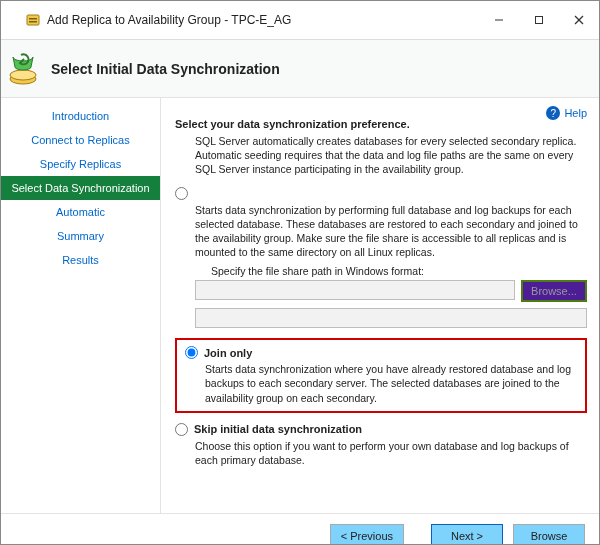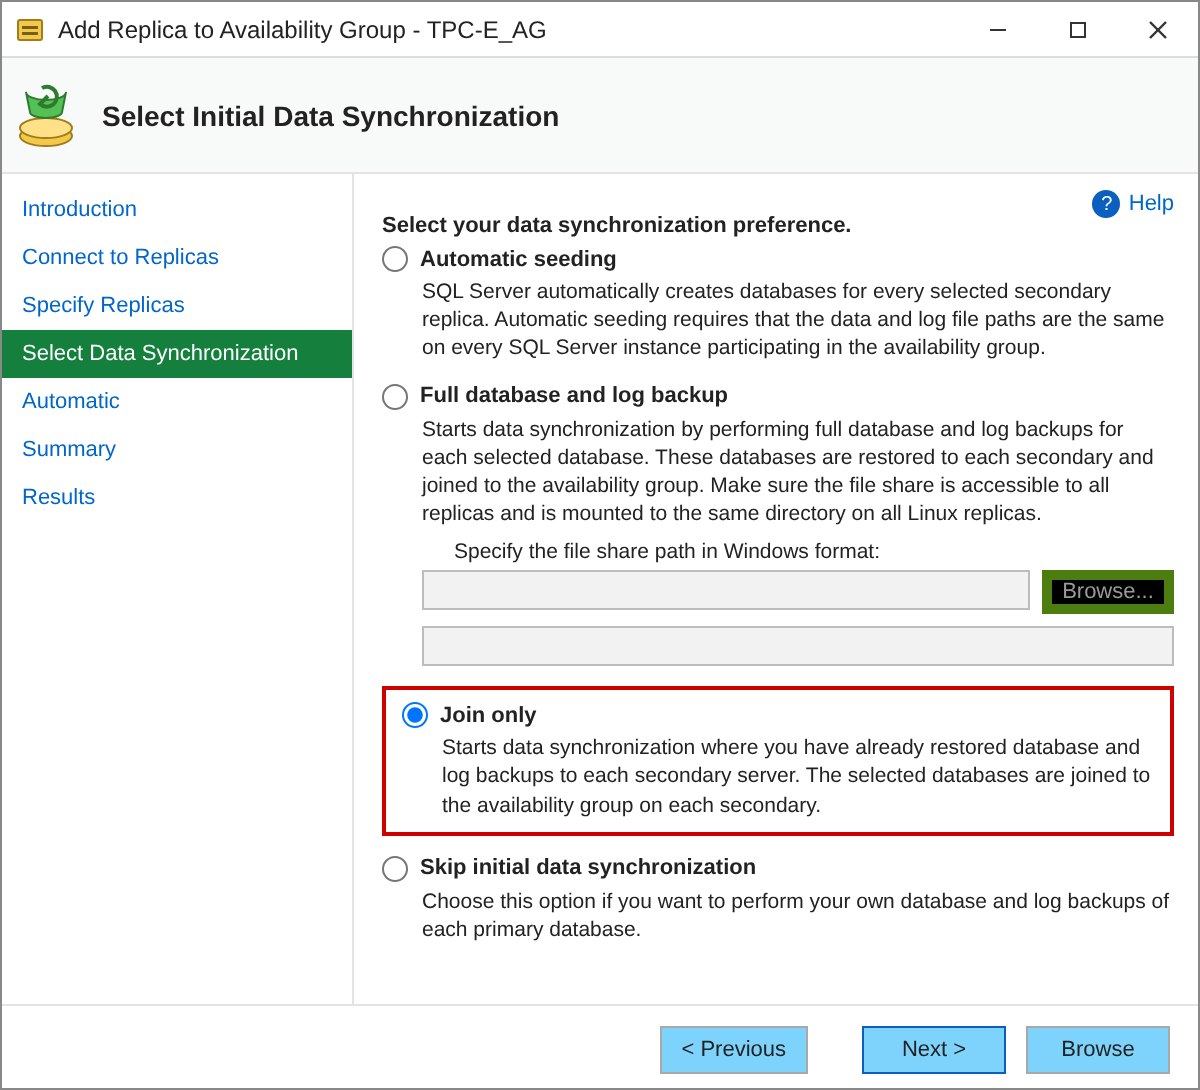--- a/index.html
+++ b/index.html
@@ -10,24 +10,24 @@
     color: #222;
     background: #fff;
     width: 600px;
     height: 545px;
     border: 1px solid #888;
     overflow: hidden;
     position: relative;
   }
   
   .titlebar {
-    height: 28px;
+    height: 39px;
     display:flex;
     align-items:center;
-    padding: 0 0 0 6px;
+    padding: 0 0 0 24px;
     border-bottom: 1px solid #ddd;
   }
   .titlebar .icon {
     width:16px; height:16px; margin-right:6px;
     display:inline-flex; align-items:center; justify-content:center;
   }
   .titlebar .title { flex:1; font-size:12px; }
   .winbtns { display:flex; height:100%; }
   .winbtn {
     width:40px; display:flex; align-items:center; justify-content:center;
@@ -45,24 +45,25 @@
   .headericon {
     width:36px; height:36px; margin-right:10px;
   }
   .headertitle { font-size:14px; font-weight:700; color:#222; }
   
   .body {
     display:flex;
     height: calc(545px - 28px - 58px - 44px);
   }
   .sidebar {
-    width:176px;
+    width:160px;
     background:#fff;
     border-right:1px solid #e3e3e3;
     padding-top:6px;
+    text-align:center;
   }
   .navitem {
     padding:6px 10px;
     color:#0066cc;
     cursor:pointer;
     font-size:11px;
   }
   .navitem.selected {
     background:#15803d;
     color:#fff;
@@ -115,22 +116,22 @@
   .subfield {
     margin:6px 0 4px 20px;
   }
   .subfield .sublabel { font-size:10.5px; margin-bottom:3px;margin-left:16px; }
   .fieldrow { display:flex; gap:6px; }
   .fieldrow input[type=text] {
     flex:1; height:20px; border:1px solid #bdbdbd; background:#f2f2f2;
     font-size:11px; padding:0 4px;
   }
   .browsebtn {
-    width:66px; height:22px; border:5px solid #4d7c0f;
-    background:#000000; color:#9a9a9a; font-size:11px;
+    width:66px; height:22px; border:2px solid #4d7c0f;
+    background:#4c1d95; color:#9a9a9a; font-size:11px;
     display:flex; align-items:center; justify-content:center;
   }
   .highlight {
     border:2px solid #d10000;
     padding:6px 8px;
     margin-bottom:10px;
   }
   
   .footer {
     height:44px;
@@ -209,31 +210,26 @@
 
   <div class="content">
     <div class="help">
       <span class="qicon">?</span>
       <span>Help</span>
     </div>
 
     <div class="heading">Select your data synchronization preference.</div>
 
     <div class="option">
-      <div class="row">
-        <input type="radio" name="sync" style="">
-        <span class="label">Automatic seeding</span>
-      </div>
       <div class="desc">SQL Server automatically creates databases for every selected secondary replica. Automatic seeding requires that the data and log file paths are the same on every SQL Server instance participating in the availability group.</div>
     </div>
 
     <div class="option">
       <div class="row">
         <input type="radio" name="sync" style="">
-        <span class="label">Full database and log backup</span>
       </div>
       <div class="desc">Starts data synchronization by performing full database and log backups for each selected database. These databases are restored to each secondary and joined to the availability group. Make sure the file share is accessible to all replicas and is mounted to the same directory on all Linux replicas.</div>
 
       <div class="subfield">
         <div class="sublabel">Specify the file share path in Windows format:</div>
         <div class="fieldrow">
           <input type="text" disabled="" value="" style="">
           <div class="browsebtn">Browse...</div>
         </div>
       </div>

